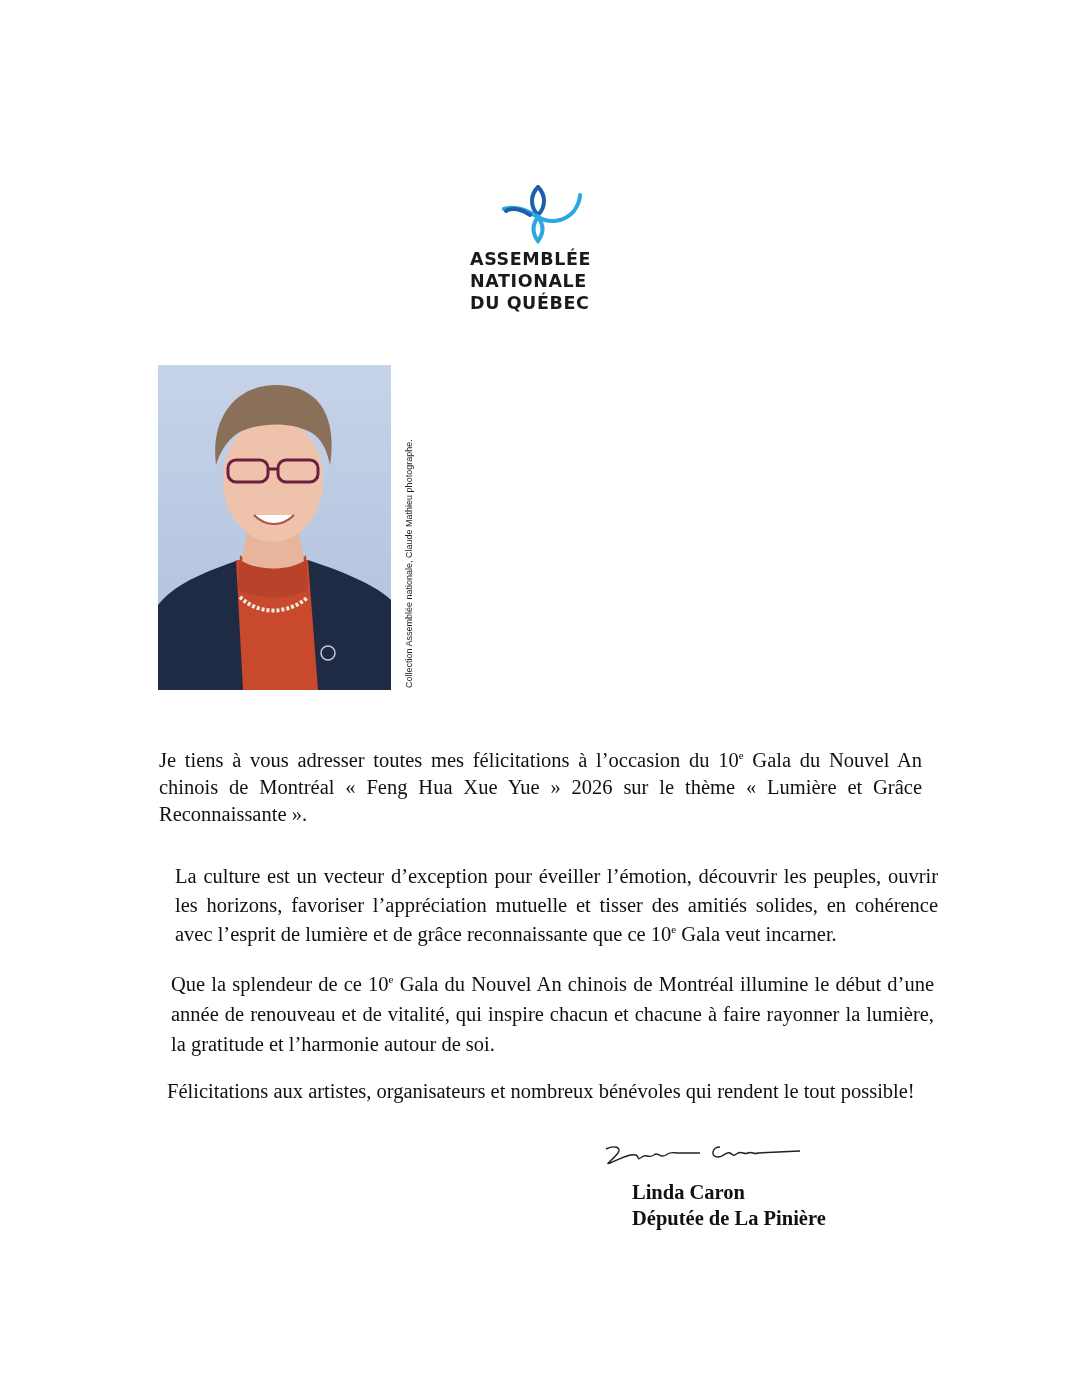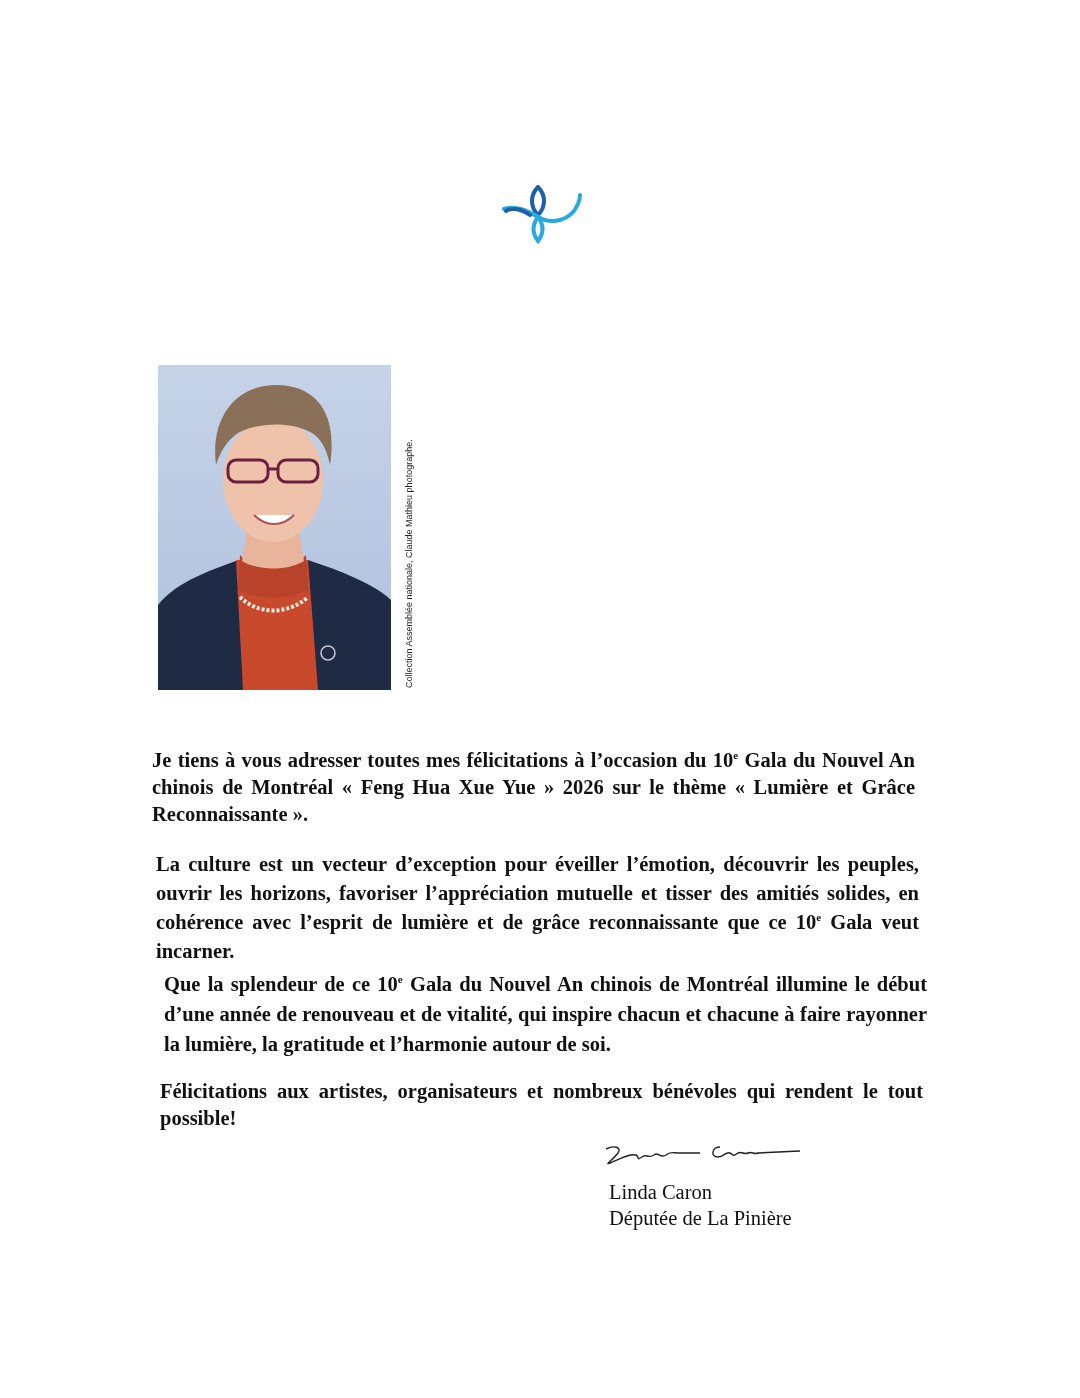--- a/index.html
+++ b/index.html
@@ -8,40 +8,45 @@
     .logo { position: absolute; left: 470px; top: 185px; width: 140px; height: 135px; }
     .logo svg { position: absolute; left: 32px; top: 0; }
     .logo-text { position: absolute; left: 0; top: 63px; font-family: "DejaVu Sans", sans-serif;
                  font-weight: bold; font-size: 17.5px; line-height: 22px; letter-spacing: 0.6px;
                  color: #1a1a1a; }
     .logo-text div { white-space: nowrap; }
     .photo { position: absolute; left: 158px; top: 365px; width: 233px; height: 325px; overflow: hidden;
              background: linear-gradient(180deg, #c6d3e8 0%, #b8c8e2 60%, #afc0dc 100%); }
     .credit { position: absolute; left: 404px; top: 688px; transform-origin: 0 0; transform: rotate(-90deg);
               font-family: "Liberation Sans", sans-serif; font-size: 9px; color: #222; white-space: nowrap; }
-    .para { position: absolute; left: 152px; width: 763px; font-size: 20.5px; line-height: 27px;
-            text-align: justify; text-align-last: left; font-weight: bold; }
+    .para { position: absolute; left: 159px; width: 763px; font-size: 20.5px; line-height: 27px;
+            text-align: justify; text-align-last: left; }
     .para sup { font-size: 11px; vertical-align: 8px; line-height: 0; }
     #p1 { top: 747px; }
     #p2 { top: 846px; line-height: 29px; }
     #p3 { top: 957px; line-height: 30px; }
     #p4 { top: 1070px; }
     .sig { position: absolute; left: 600px; top: 1135px; }
-    .signer { position: absolute; left: 609px; top: 1179px; font-size: 20.5px; line-height: 26px; }
+    .signer { position: absolute; left: 632px; top: 1179px; font-size: 20.5px; line-height: 26px; font-weight: bold; }
   </style>
 </head>
 <body>
 
 <div class="logo">
   <svg width="82" height="62" viewBox="0 0 82 62">
     <path d="M36 2 C28 10 28 22 36 30 C44 22 44 10 36 2 Z" fill="none" stroke="#1d5fa8" stroke-width="4"></path>
     <path d="M2 24 C14 20 26 26 36 32 C46 38 62 38 72 26 C76 20 78 14 78 10" fill="none" stroke="#29a9e0" stroke-width="4" stroke-linecap="round"></path>
     <path d="M4 26 C10 22 20 24 28 30" fill="none" stroke="#1d5fa8" stroke-width="4" stroke-linecap="round"></path>
     <path d="M36 32 C30 40 30 48 36 56 C42 48 42 40 36 32 Z" fill="none" stroke="#29a9e0" stroke-width="4"></path>
   </svg>
+  <div class="logo-text">
+    <div>ASSEMBLÉE</div>
+    <div>NATIONALE</div>
+    <div>DU QUÉBEC</div>
+  </div>
 </div>
 
 <div class="photo" title="Portrait de Linda Caron">
   <svg width="233" height="325" viewBox="0 0 233 325">
 
     <path d="M0 240 C20 215 55 205 80 195 L150 195 C180 205 215 218 233 235 L233 325 L0 325 Z" fill="#1f2a44"></path>
 
     <path d="M78 195 L150 195 L160 325 L85 325 Z" fill="#c8492c"></path>
     <path d="M82 190 C95 205 135 205 148 190 L150 225 C130 235 100 235 80 225 Z" fill="#b8432a"></path>
 
@@ -60,21 +65,21 @@
     <path d="M96 150 C108 162 124 162 136 150" fill="#fff" stroke="#b05050" stroke-width="2"></path>
 
     <circle cx="170" cy="288" r="7" fill="none" stroke="#c9c9d6" stroke-width="1.5"></circle>
   </svg>
 </div>
 
 <div class="credit">Collection Assemblée nationale, Claude Mathieu photographe.</div>
 
 <p class="para" id="p1" style="margin:0"><span>Je tiens à vous adresser toutes mes félicitations à l’occasion du 10</span><sup>e</sup><span> Gala du Nouvel An chinois de Montréal « Feng Hua Xue Yue » 2026 sur le thème « Lumière et Grâce Reconnaissante ».</span></p>
 
-<p class="para" id="p2" style="margin:4px"><span>La culture est un vecteur d’exception pour éveiller l’émotion, découvrir les peuples, ouvrir les horizons, favoriser l’appréciation mutuelle et tisser des amitiés solides, en cohérence avec l’esprit de lumière et de grâce reconnaissante que ce 10</span><sup>e</sup><span> Gala veut incarner.</span></p>
+<p class="para" id="p2" style="margin:16px"><span>La culture est un vecteur d’exception pour éveiller l’émotion, découvrir les peuples, ouvrir les horizons, favoriser l’appréciation mutuelle et tisser des amitiés solides, en cohérence avec l’esprit de lumière et de grâce reconnaissante que ce 10</span><sup>e</sup><span> Gala veut incarner.</span></p>
 
 <p class="para" id="p3" style="margin:12px"><span>Que la splendeur de ce 10</span><sup>e</sup><span> Gala du Nouvel An chinois de Montréal illumine le début d’une année de renouveau et de vitalité, qui inspire chacun et chacune à faire rayonner la lumière, la gratitude et l’harmonie autour de soi.</span></p>
 
 <p class="para" id="p4" style="margin:8px">Félicitations aux artistes, organisateurs et nombreux bénévoles qui rendent le tout possible!</p>
 
 <div class="sig" title="Linda Caron">
   <svg width="205" height="40" viewBox="0 0 205 40">
     <path d="M6 14 C14 10 22 12 18 18 C12 26 4 30 10 28 C20 24 30 18 36 20 C40 22 36 26 42 22 C46 18 48 24 54 20 C58 16 60 24 66 20 C70 16 74 18 78 18 L100 18" fill="none" stroke="#222" stroke-width="1.4"></path>
     <path d="M120 12 C112 12 110 22 118 22 C124 22 126 16 130 18 C134 20 132 22 138 18 C142 16 144 20 148 18 C152 16 154 20 158 18 L200 16" fill="none" stroke="#222" stroke-width="1.4"></path>
   </svg>

